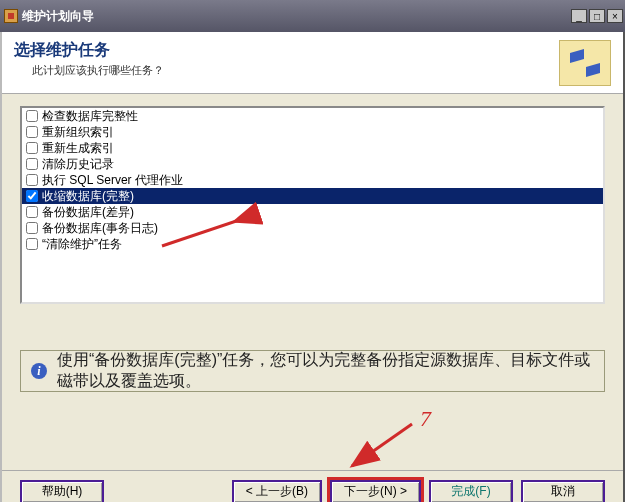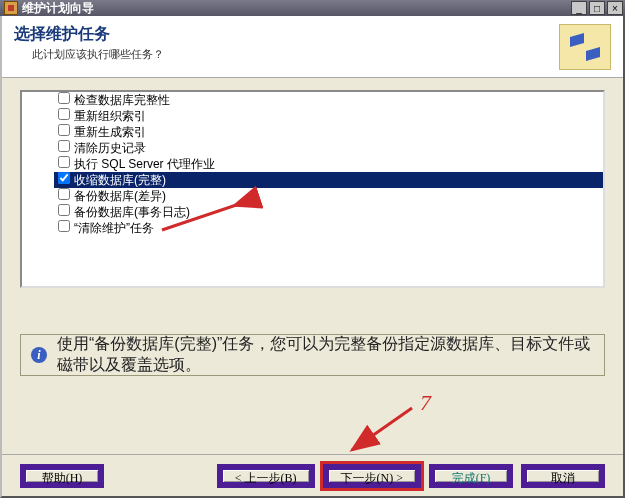--- a/index.html
+++ b/index.html
@@ -5,21 +5,21 @@
   * { box-sizing: border-box; margin: 0; padding: 0; }
   body {
     font-family: "Microsoft YaHei", SimSun, Tahoma, sans-serif;
     font-size: 12px;
     background: #fff;
     width: 625px;
     height: 502px;
     overflow: hidden;
   }
   .titlebar {
-    height: 16px;
+    height: 32px;
     background: linear-gradient(to bottom, #7a7a8a, #555566);
     display: flex;
     align-items: center;
     color: #fff;
     padding-left: 4px;
   }
   .titlebar .appicon {
     width: 14px; height: 14px;
     background: #d9a04a;
     border: 1px solid #7a4a00;
@@ -97,25 +97,24 @@
   }
   .label-select { margin-bottom: 6px; }
   .listbox {
     background: #fff;
     border: 2px inset #ddd;
     height: 198px;
     overflow-y: auto;
   }
   .listitem {
     display: flex;
-    align-items: flex-start;
+    align-items: center;
     height: 16px;
     padding-left: 4px;
     font-size: 12px;
-    margin-left: 32px;
   }
   .listitem input[type="checkbox"] {
     margin-right: 4px;
     width: 12px; height: 12px;
   }
   .listitem.selected {
     background: #0a246a;
     color: #fff;
   }
   
@@ -149,27 +148,27 @@
     border-top: 1px solid #aaa;
     display: flex;
     align-items: center;
     padding: 0 18px;
     gap: 8px;
     background: #ece9d8;
     position: relative;
   }
   .footer .spacer { flex: 1; }
   button.wbtn {
-    font-family: Liberation Serif, serif;
+    font-family: Liberation Sans, sans-serif;
     font-size: 12px;
     height: 24px;
     padding: 0 12px;
     min-width: 84px;
     background: #ece9d8;
-    border: 6px solid #4c1d95;
+    border: 2px solid #4c1d95;
     box-shadow: inset 1px 1px #fff, inset -1px -1px #999;
     cursor: pointer;
   }
   button.wbtn:disabled {
     color: #0f766e;
     cursor: default;
   }
   button.wbtn.highlight {
     outline: 3px solid #d02a2a;
     outline-offset: 0px;

